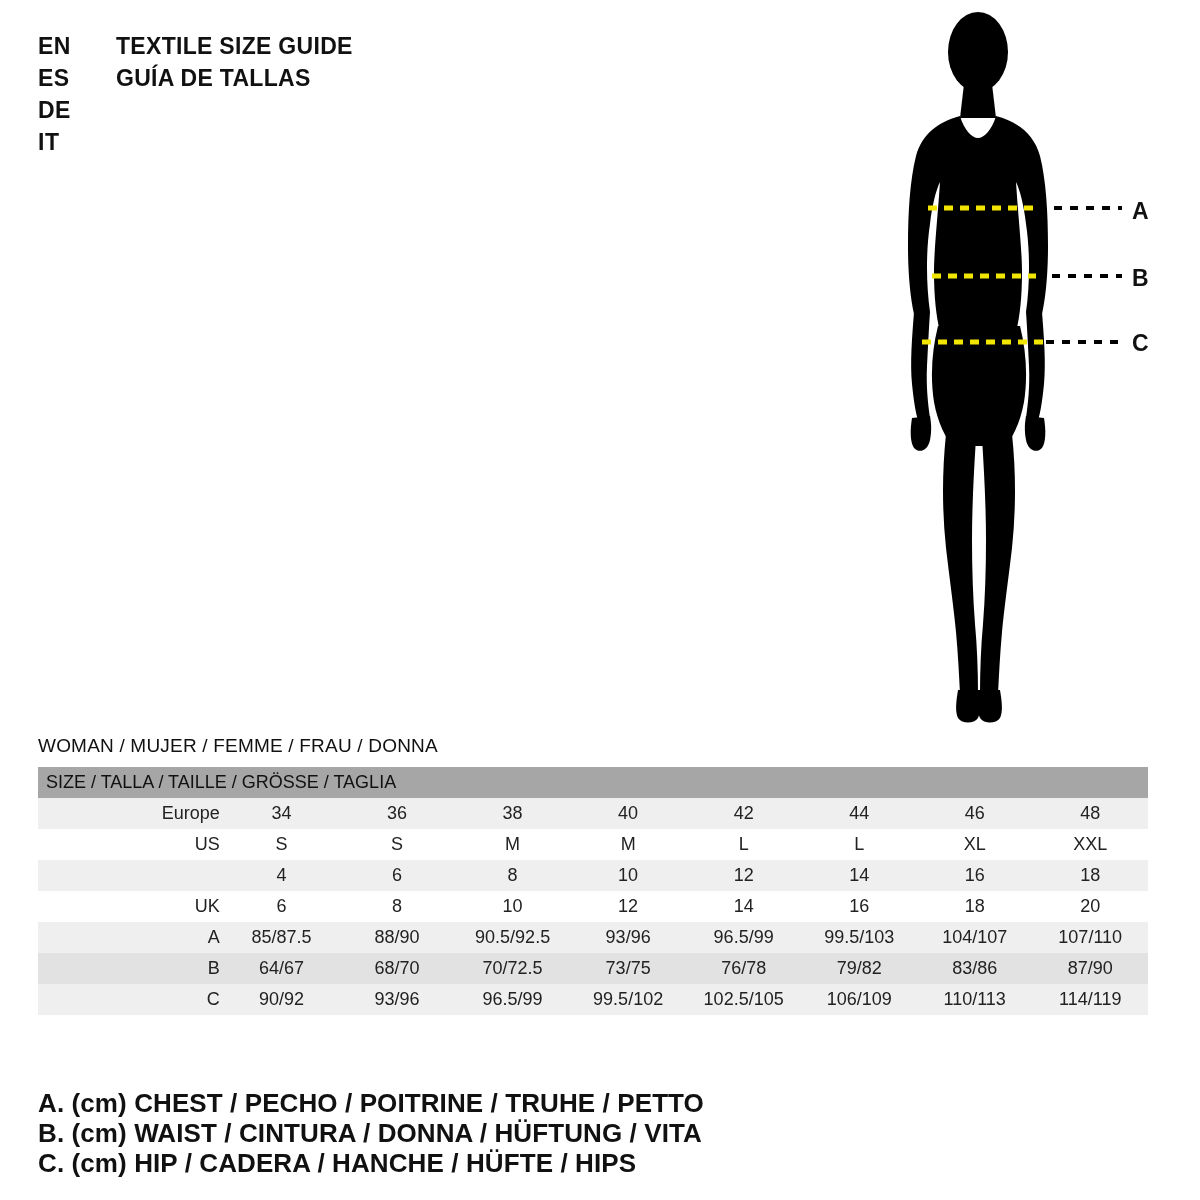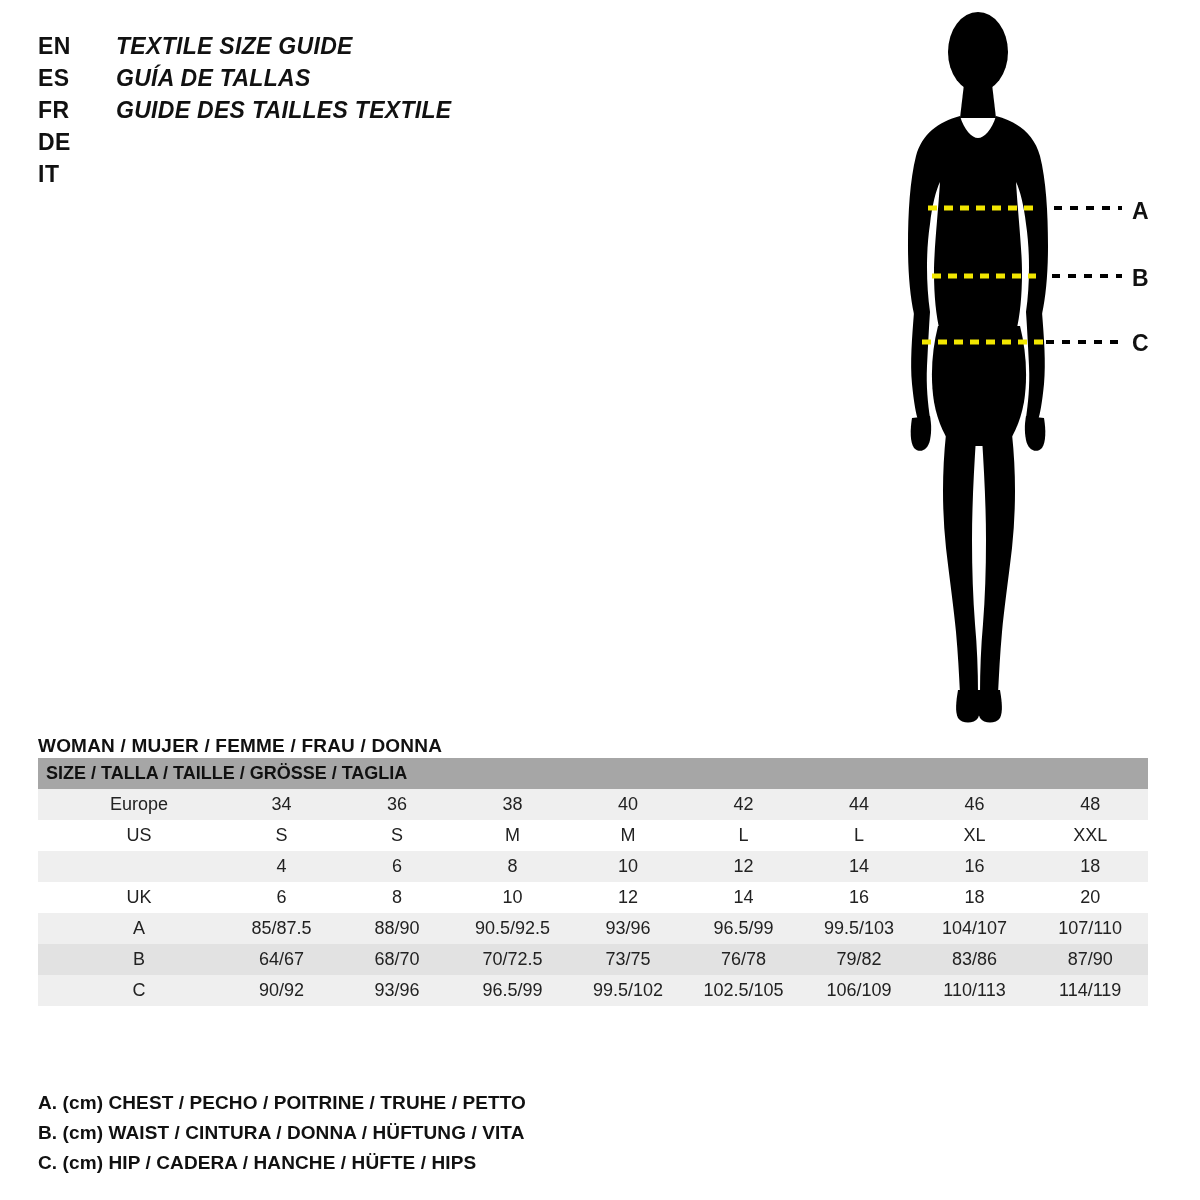--- a/index.html
+++ b/index.html
@@ -34,21 +34,20 @@
     font-weight: bold;
     letter-spacing: 0.5px;
     color: #111;
   }
   .lang-text {
     font-size: 23px;
     font-weight: bold;
     letter-spacing: 0.3px;
     color: #111;
     white-space: nowrap;
-    font-style: italic;
   }
 
   
   .figure-area {
     position: absolute;
     left: 860px; top: 10px;
     width: 330px; height: 730px;
   }
   .figure-svg { display: block; }
 
@@ -64,85 +63,81 @@
   #marker-c { left: 272px; top: 320px; }
 
   
   .table-section {
     position: absolute;
     left: 38px; top: 735px;
     width: 1128px;
   }
   .woman-heading {
     font-size: 19px;
-    font-weight: bold;
+    font-weight: normal;
     letter-spacing: 0.2px;
     color: #111;
-    margin-bottom: 1px;
+    margin-bottom: 10px;
   }
   table.size-table {
     border-collapse: collapse;
     width: 1110px;
     table-layout: fixed;
   }
   table.size-table th, table.size-table td {
     font-size: 18px;
     padding: 5px 4px;
     text-align: center;
     color: #222;
     font-weight: normal;
   }
   table.size-table tr.header-row th {
     background: #a6a6a6;
     text-align: left;
     padding-left: 8px;
-    font-weight: bold;
+    font-weight: normal;
     font-size: 18px;
     color: #111;
   }
   table.size-table td.rowlabel {
-    text-align: center;
+    text-align: right;
     padding-left: 20px;
   }
   tr.band-light td { background: #efefef; }
   tr.band-dark td { background: #e2e2e2; }
   tr.band-white td { background: #ffffff; }
 
   
   .legend {
     position: absolute;
     left: 38px; top: 1088px;
     width: 700px;
   }
   .legend-line {
-    font-size: 19px;
+    font-size: 26px;
     font-weight: bold;
     color: #111;
     line-height: 30px;
     letter-spacing: 0.1px;
     white-space: nowrap;
   }
 </style>
 </head>
 <body>
 
 <div id="page">
 
   <div class="lang-block">
     <div class="lang-row">
       <span class="lang-code">EN</span>
       <span class="lang-text">TEXTILE SIZE GUIDE</span>
     </div>
     <div class="lang-row">
       <span class="lang-code">ES</span>
       <span class="lang-text">GUÍA DE TALLAS</span>
-    </div>
-    <div class="lang-row">
-      <span class="lang-code">FR</span>
-      <span class="lang-text">GUIDE DES TAILLES TEXTILE</span>
     </div>
     <div class="lang-row">
       <span class="lang-code">DE</span>
     </div>
     <div class="lang-row">
       <span class="lang-code">IT</span>
     </div>
   </div>
 
   <div class="figure-area">

